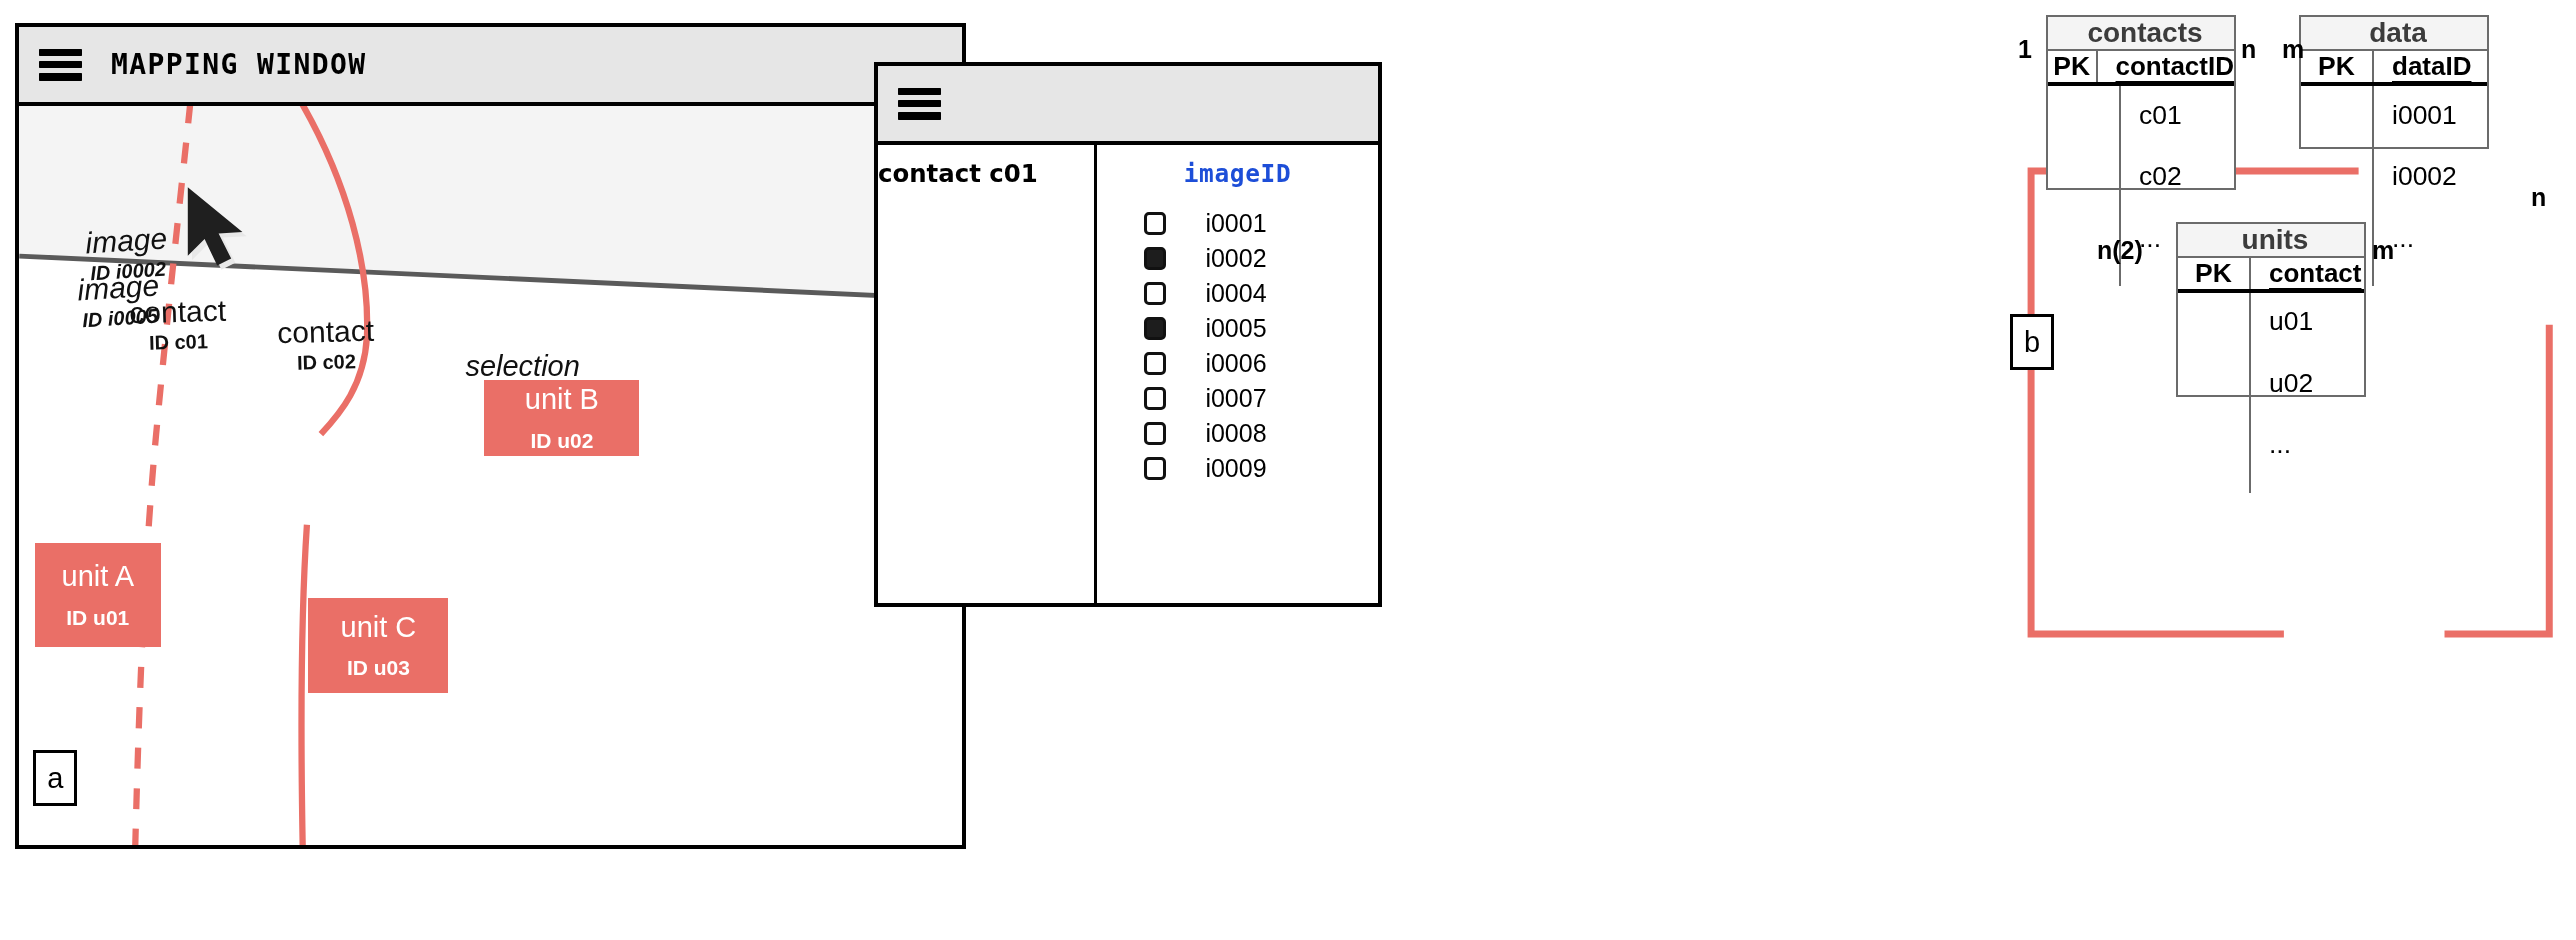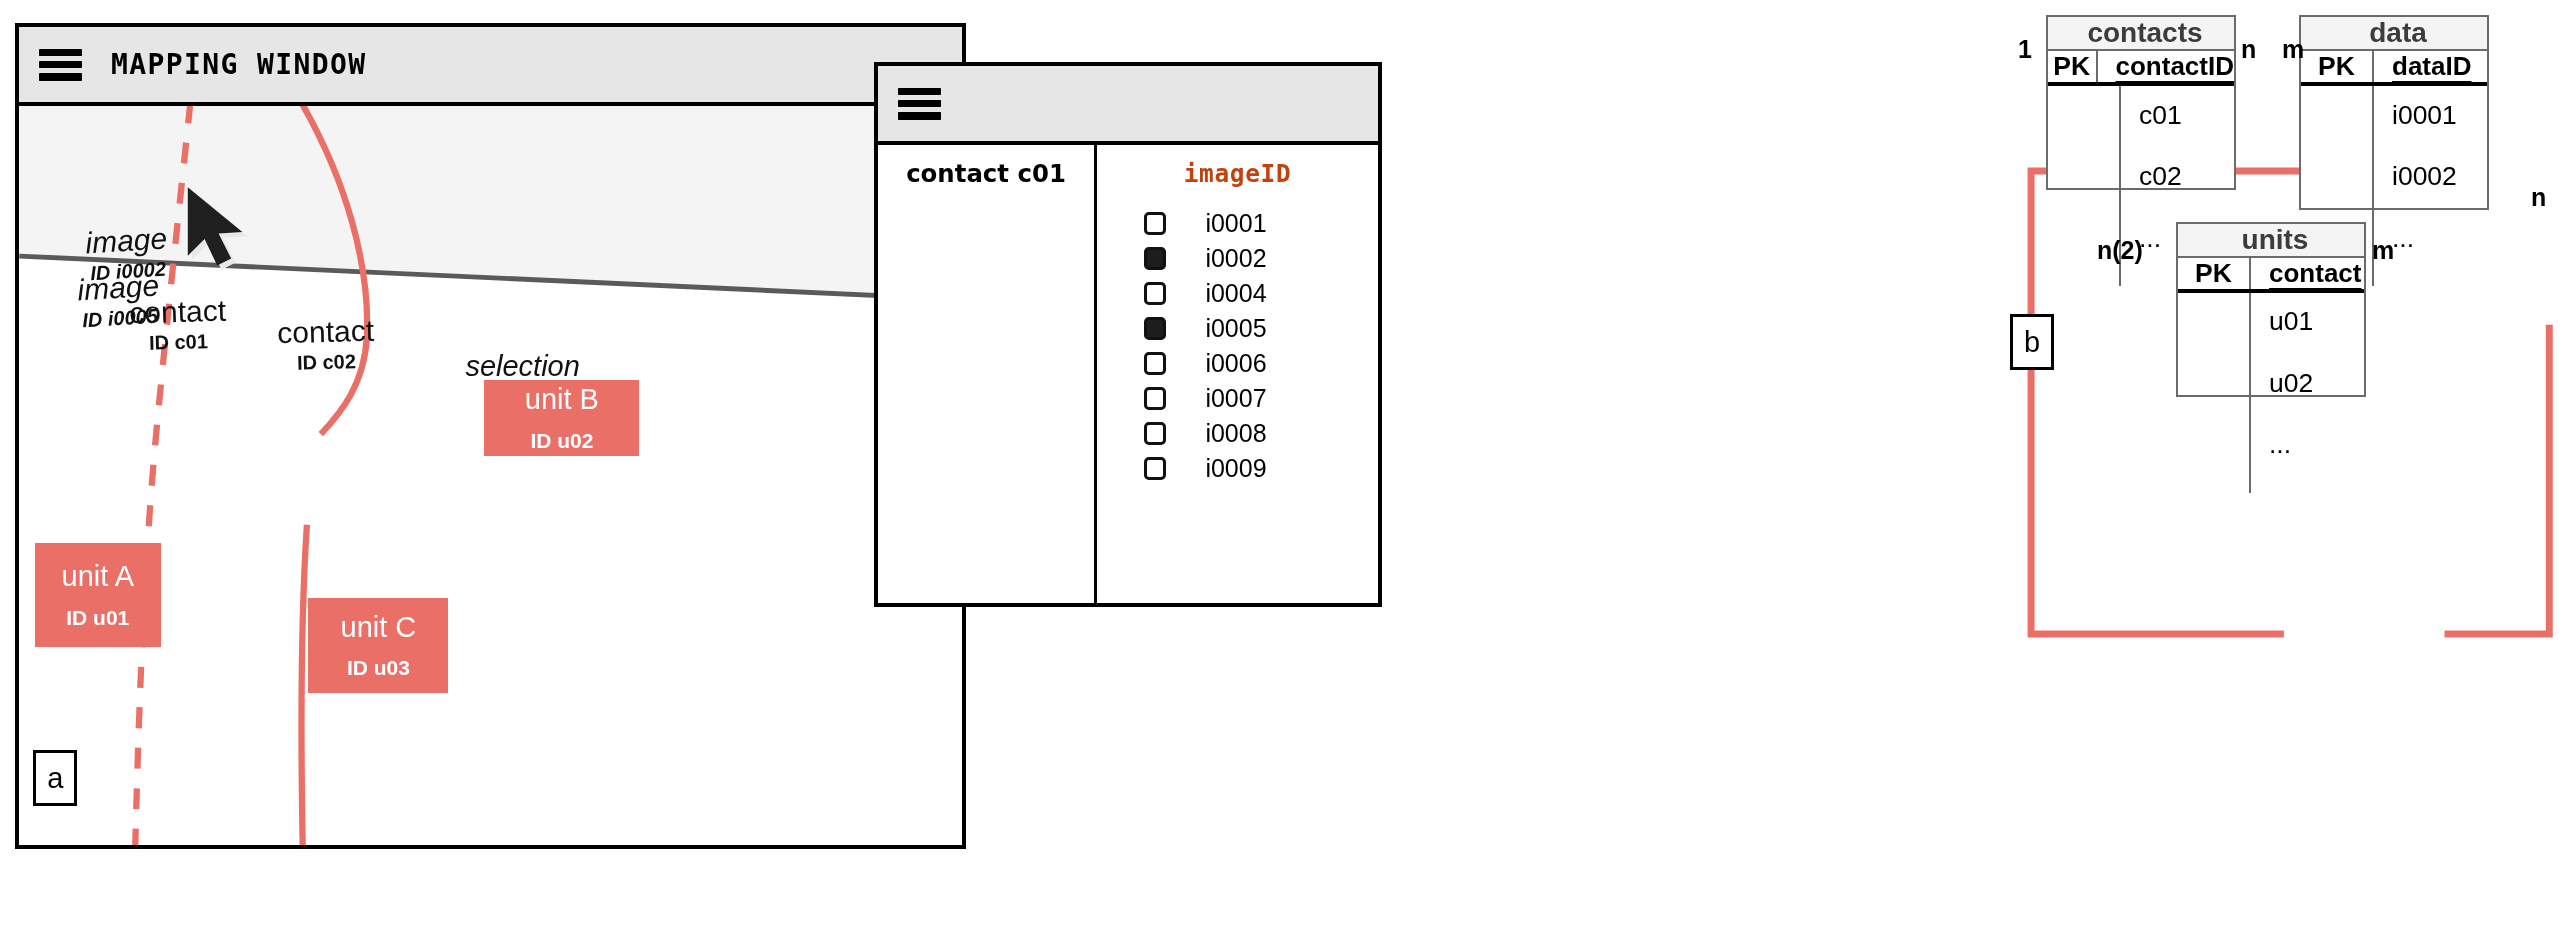--- a/index.html
+++ b/index.html
@@ -43,24 +43,24 @@
   
   .corner-letter{position:absolute;border:3.5px solid #000;background:#fff;
                  display:flex;align-items:center;justify-content:center;
                  font-size:29px;color:#000;}
 
   
   #data-window{left:874px;top:62px;width:508px;height:545px;}
   #data-window .win-title{height:79px;}
   #data-body{position:absolute;left:0;top:79px;right:0;bottom:0;display:flex;}
   #contact-col{width:219px;border-right:3.5px solid #000;box-sizing:border-box;padding-top:14px;}
-  #contact-col-title{text-align:center;font-size:24.4px;font-weight:700;color:#000;
+  #contact-col-title{text-align:left;font-size:24.4px;font-weight:700;color:#000;
                      font-family:"DejaVu Sans","Liberation Sans",sans-serif;}
   #image-col{flex:1;padding-top:14px;}
-  #image-col-title{text-align:center;font-size:24.4px;font-weight:700;color:#c2410c;
+  #image-col-title{text-align:center;font-size:24.4px;font-weight:700;color:#1d4ed8;
                    font-family:"DejaVu Sans Mono","Liberation Mono",monospace;letter-spacing:0.7px;}
   .cb-row{display:flex;align-items:center;height:35px;padding-left:47px;}
   .cb{width:22.4px;height:22.4px;border:3.5px solid #111;border-radius:4.9px;box-sizing:border-box;background:#fff;}
   .cb.checked{background:#1d1d1d;}
   .cb-label{margin-left:39px;font-size:25px;color:#000;line-height:1;}
 
   
   #panel-b{position:absolute;left:1299px;top:0;width:1277px;height:940px;}
   #panel-b svg{position:absolute;left:0;top:0;}
 
@@ -231,21 +231,21 @@
     <div class="er-body">
       <div class="k"></div>
       <div class="v">
           <div>c01</div>
           <div>c02</div>
           <div>...</div>
         </div>
     </div>
   </div>
 
-  <div class="er-table" style="left:1000px;top:15.4px;width:190px;height:195px;display:flex;flex-direction:column;">
+  <div class="er-table" style="left:1000px;top:15.4px;width:190px;height:134px;display:flex;flex-direction:column;">
     <div class="er-head" style="height:43px;">
       <span>data</span>
       </div>
     <div class="er-keyrow" style="height:42px;">
       <div class="k">PK</div>
       <div class="v">
           <span>dataID</span>
         </div>
     </div>
     <div class="er-body">

